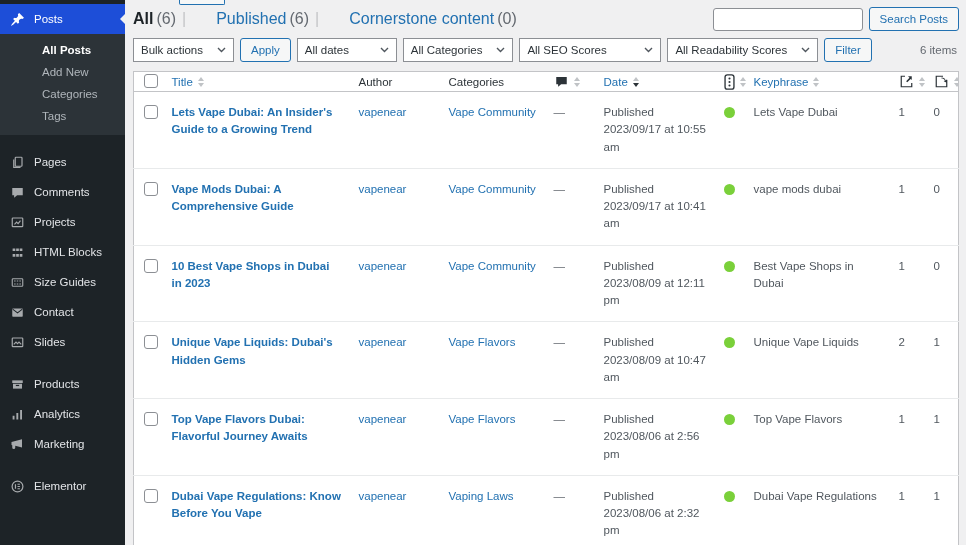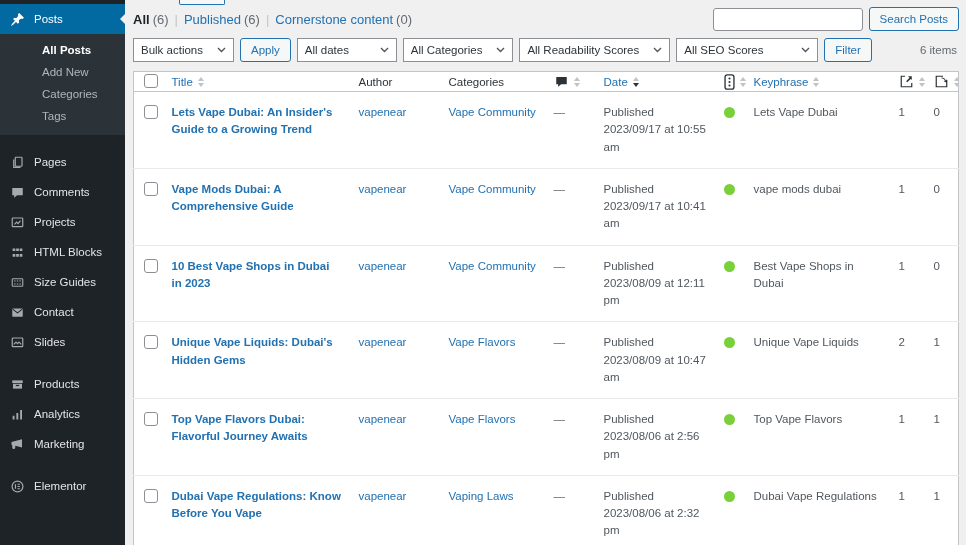--- a/index.html
+++ b/index.html
@@ -17,21 +17,21 @@
     width: 125px; min-width: 125px; height: 100%;
     background: #1d2327; color: #e2e4e7;
     padding-top: 4px; overflow: hidden;
   }
   .menu-item {
     display: flex; align-items: center; gap: 9px;
     padding: 7px 8px 7px 9px; font-size: 11.5px;
     color: #e2e4e7; cursor: pointer; position: relative;
   }
   .menu-item .ico { width: 16px; height: 16px; display: inline-flex; align-items: center; justify-content: center; color: #a7aaad; flex: none; }
-  .menu-item.active { background: #0369a1; color: #fff; }
+  .menu-item.active { background: #1d4ed8; color: #fff; }
   .menu-item.active .ico { color: #fff; }
   .menu-item.active::after {
     content: ""; position: absolute; right: 0; top: 50%;
     transform: translateY(-50%);
     border: 5px solid transparent; border-right-color: #f0f0f1;
   }
   .submenu { background: #2c3338; padding: 5px 0 8px 8px; }
   .submenu-item {
     padding: 5px 8px 5px 34px; font-size: 11.5px;
     color: #b0b6bb; cursor: pointer;
@@ -41,21 +41,21 @@
 
   
   .content { flex: 1; padding: 0 8px; position: relative; }
   .add-new-partial {
     position: absolute; left: 54px; top: 0; width: 46px; height: 5px;
     background: #f6f7f7; border: 1px solid #2271b1; border-top: none;
     border-radius: 0 0 2px 2px;
   }
 
   .topbar { display: flex; justify-content: space-between; align-items: center; padding-top: 8px; height: 30px; }
-  .views { display: flex; align-items: flex-start; font-size: 13px; }
+  .views { display: flex; align-items: flex-start; font-size: 16px; gap: 24px; }
   .view { cursor: pointer; }
   .view:not(:last-child)::after { content: "|"; color: #c3c4c7; margin: 0 6px; font-weight: normal; }
   .view .lbl { color: #2271b1; }
   .view.current .lbl { color: #1d2327; font-weight: bold; }
   .view .cnt { color: #646970; margin-left: 3px; }
 
   .searchbar { display: flex; align-items: center; gap: 6px; }
   .search-input {
     width: 150px; height: 23px; border: 1px solid #8c8f94; border-radius: 3px;
     background: #fff; padding: 0 6px; font-size: 11.5px; font-family: inherit;
@@ -266,30 +266,30 @@
           </span>
       </div>
       <div class="select" style="min-width:108px">
         <span>All Categories</span>
         <span class="chev">
             <svg width="9" height="6" viewBox="0 0 9 6">
               <path d="M1 1l3.5 3.5L8 1" fill="none" stroke="#50575e" stroke-width="1.4"></path>
             </svg>
           </span>
       </div>
-      <div class="select" style="min-width:150px">
-        <span>All Readability Scores</span>
+      <div class="select" style="min-width:142px">
+        <span>All SEO Scores</span>
         <span class="chev">
             <svg width="9" height="6" viewBox="0 0 9 6">
               <path d="M1 1l3.5 3.5L8 1" fill="none" stroke="#50575e" stroke-width="1.4"></path>
             </svg>
           </span>
       </div>
-      <div class="select" style="min-width:142px">
-        <span>All SEO Scores</span>
+      <div class="select" style="min-width:150px">
+        <span>All Readability Scores</span>
         <span class="chev">
             <svg width="9" height="6" viewBox="0 0 9 6">
               <path d="M1 1l3.5 3.5L8 1" fill="none" stroke="#50575e" stroke-width="1.4"></path>
             </svg>
           </span>
       </div>
       <button class="btn">Filter</button>
       <span class="items-count">6 items</span>
     </div>
 

